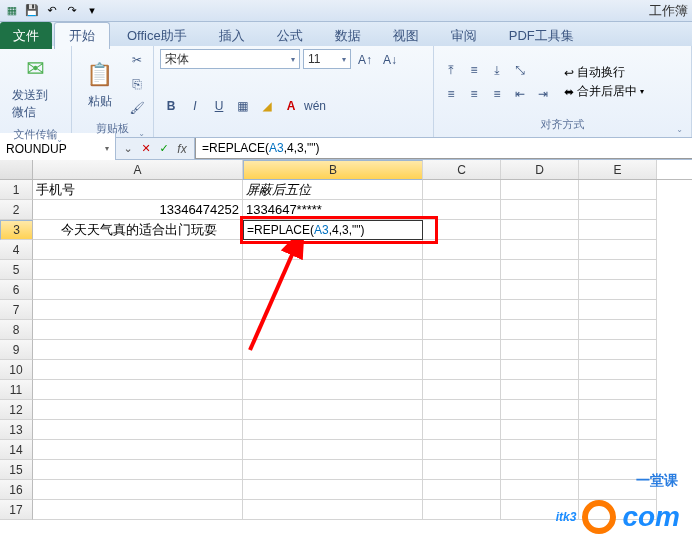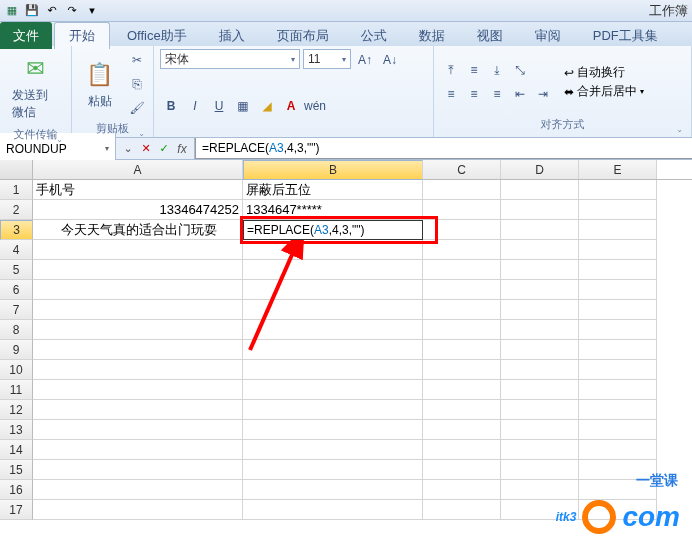--- a/index.html
+++ b/index.html
@@ -61,21 +61,20 @@
   <span class="qat-icon">↷</span>
   <span class="qat-icon">▾</span>
   <span class="qat-right">工作簿</span>
 </div>
 
 <div class="tabs">
   <div class="tab file">文件</div>
   <div class="tab active">开始</div>
   <div class="tab">Office助手</div>
   <div class="tab">插入</div>
-  <div class="tab">页面布局</div>
   <div class="tab">公式</div>
   <div class="tab">数据</div>
   <div class="tab">视图</div>
   <div class="tab">审阅</div>
   <div class="tab">PDF工具集</div>
 </div>
 
 <div class="ribbon">
   <div class="rgroup" style="width:72px">
     <div class="rgroup-body" style="flex-direction:column">
@@ -192,21 +191,21 @@
       <div class="ch" style="width: 210px;">A</div>
       <div class="ch sel" style="width: 180px;">B</div>
       <div class="ch" style="width: 78px;">C</div>
       <div class="ch" style="width: 78px;">D</div>
       <div class="ch" style="width: 78px;">E</div>
     </div>
   <div class="rows" id="rows">
       <div class="row">
         <div class="rh">1</div>
         <div class="cell" style="width: 210px;">手机号</div>
-        <div class="cell" style="width: 180px;">屏蔽后五位</div>
+        <div class="cell" style="width: 180px; font-style: italic;">屏蔽后五位</div>
         <div class="cell" style="width: 78px;"></div>
         <div class="cell" style="width: 78px;"></div>
         <div class="cell" style="width: 78px;"></div>
       </div>
       <div class="row">
         <div class="rh">2</div>
         <div class="cell num" style="width: 210px;">13346474252</div>
         <div class="cell" style="width: 180px;">1334647*****</div>
         <div class="cell" style="width: 78px;"></div>
         <div class="cell" style="width: 78px;"></div>

